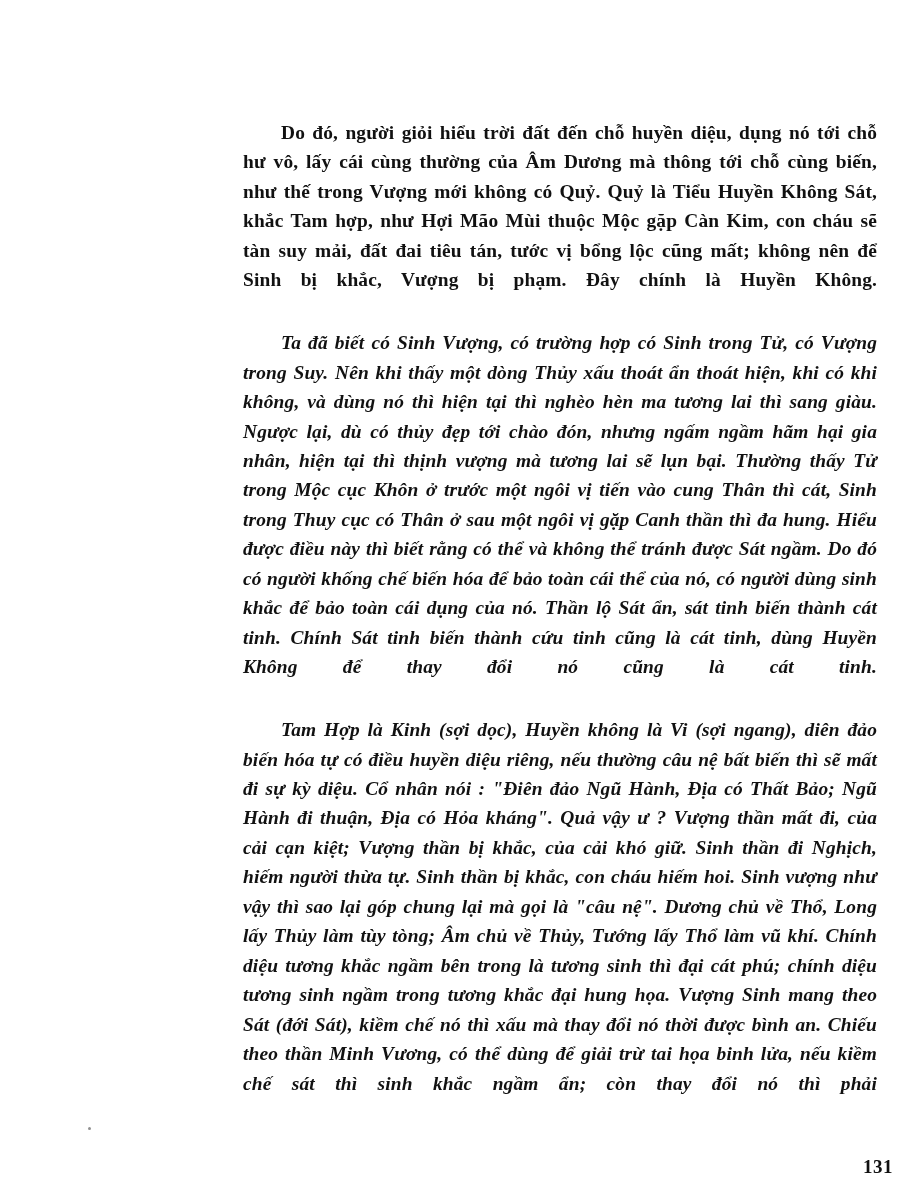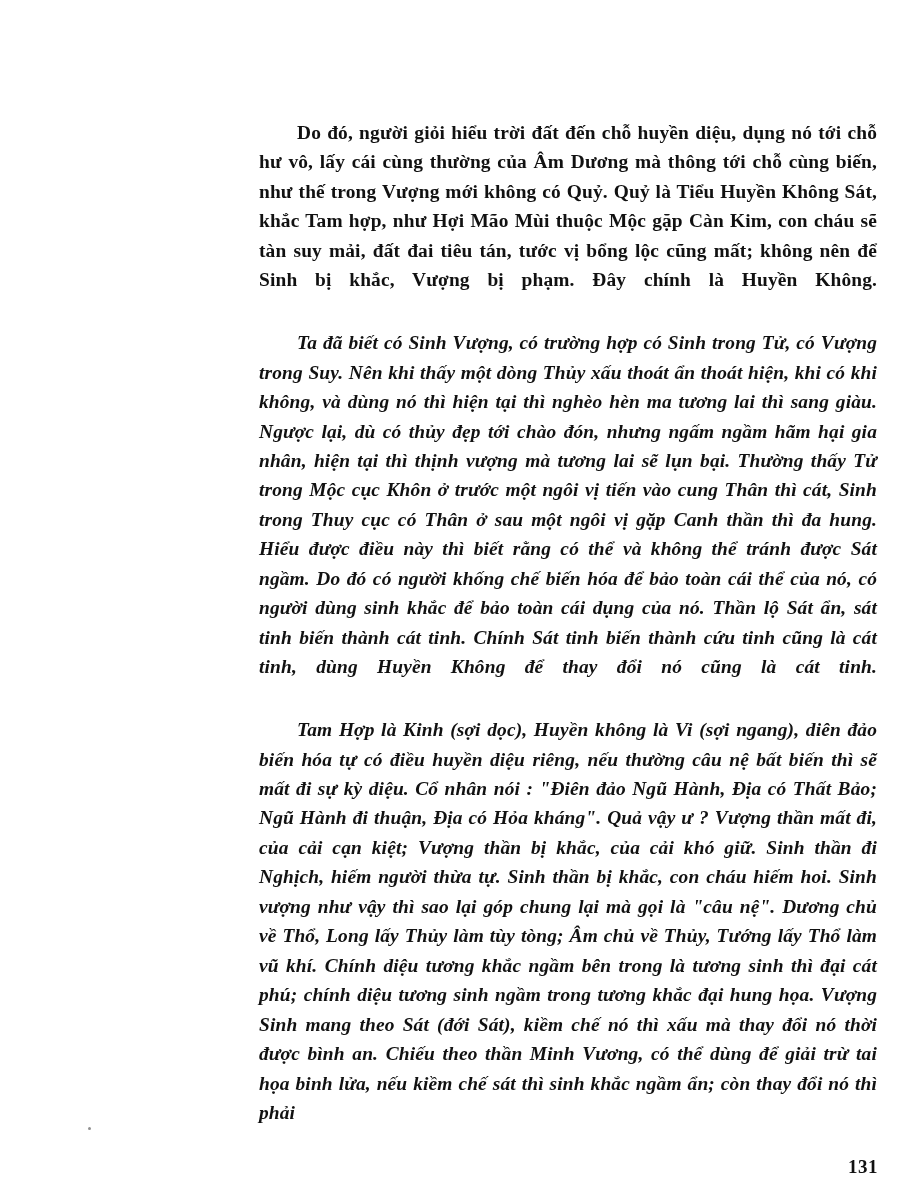--- a/index.html
+++ b/index.html
@@ -29,21 +29,21 @@
       radial-gradient(ellipse 120% 110% at 50% 50%, #ffffff 62%, #fbfbfa 86%, #f6f6f4 100%);
     pointer-events: none;
   }
   .text-column {
     position: absolute;
     left: 243px;
     top: 118px;
     width: 634px;
   }
   p.para {
-    margin: 0 0 0 16px;
+    margin: 0 0 0 0;
     text-align: justify;
     text-justify: inter-word;
     font-size: 19.4px;
     line-height: 29.45px;
     color: #111111;
     text-indent: 38px;
     letter-spacing: 0.15px;
     word-spacing: 0.4px;
     font-weight: 600;
     -webkit-font-smoothing: none;
@@ -53,21 +53,21 @@
     font-style: italic;
   }
   
   p.para:after {
     content: "";
     display: inline-block;
     width: 100%;
   }
   .page-number {
     position: absolute;
-    left: 0;
+    left: 15px;
     top: 1156px;
     width: 878px;
     text-align: right;
     font-size: 19px;
     font-weight: 600;
     color: #111111;
     font-family: "Liberation Serif", "DejaVu Serif", serif;
     letter-spacing: 0.5px;
   }
   .speck {

